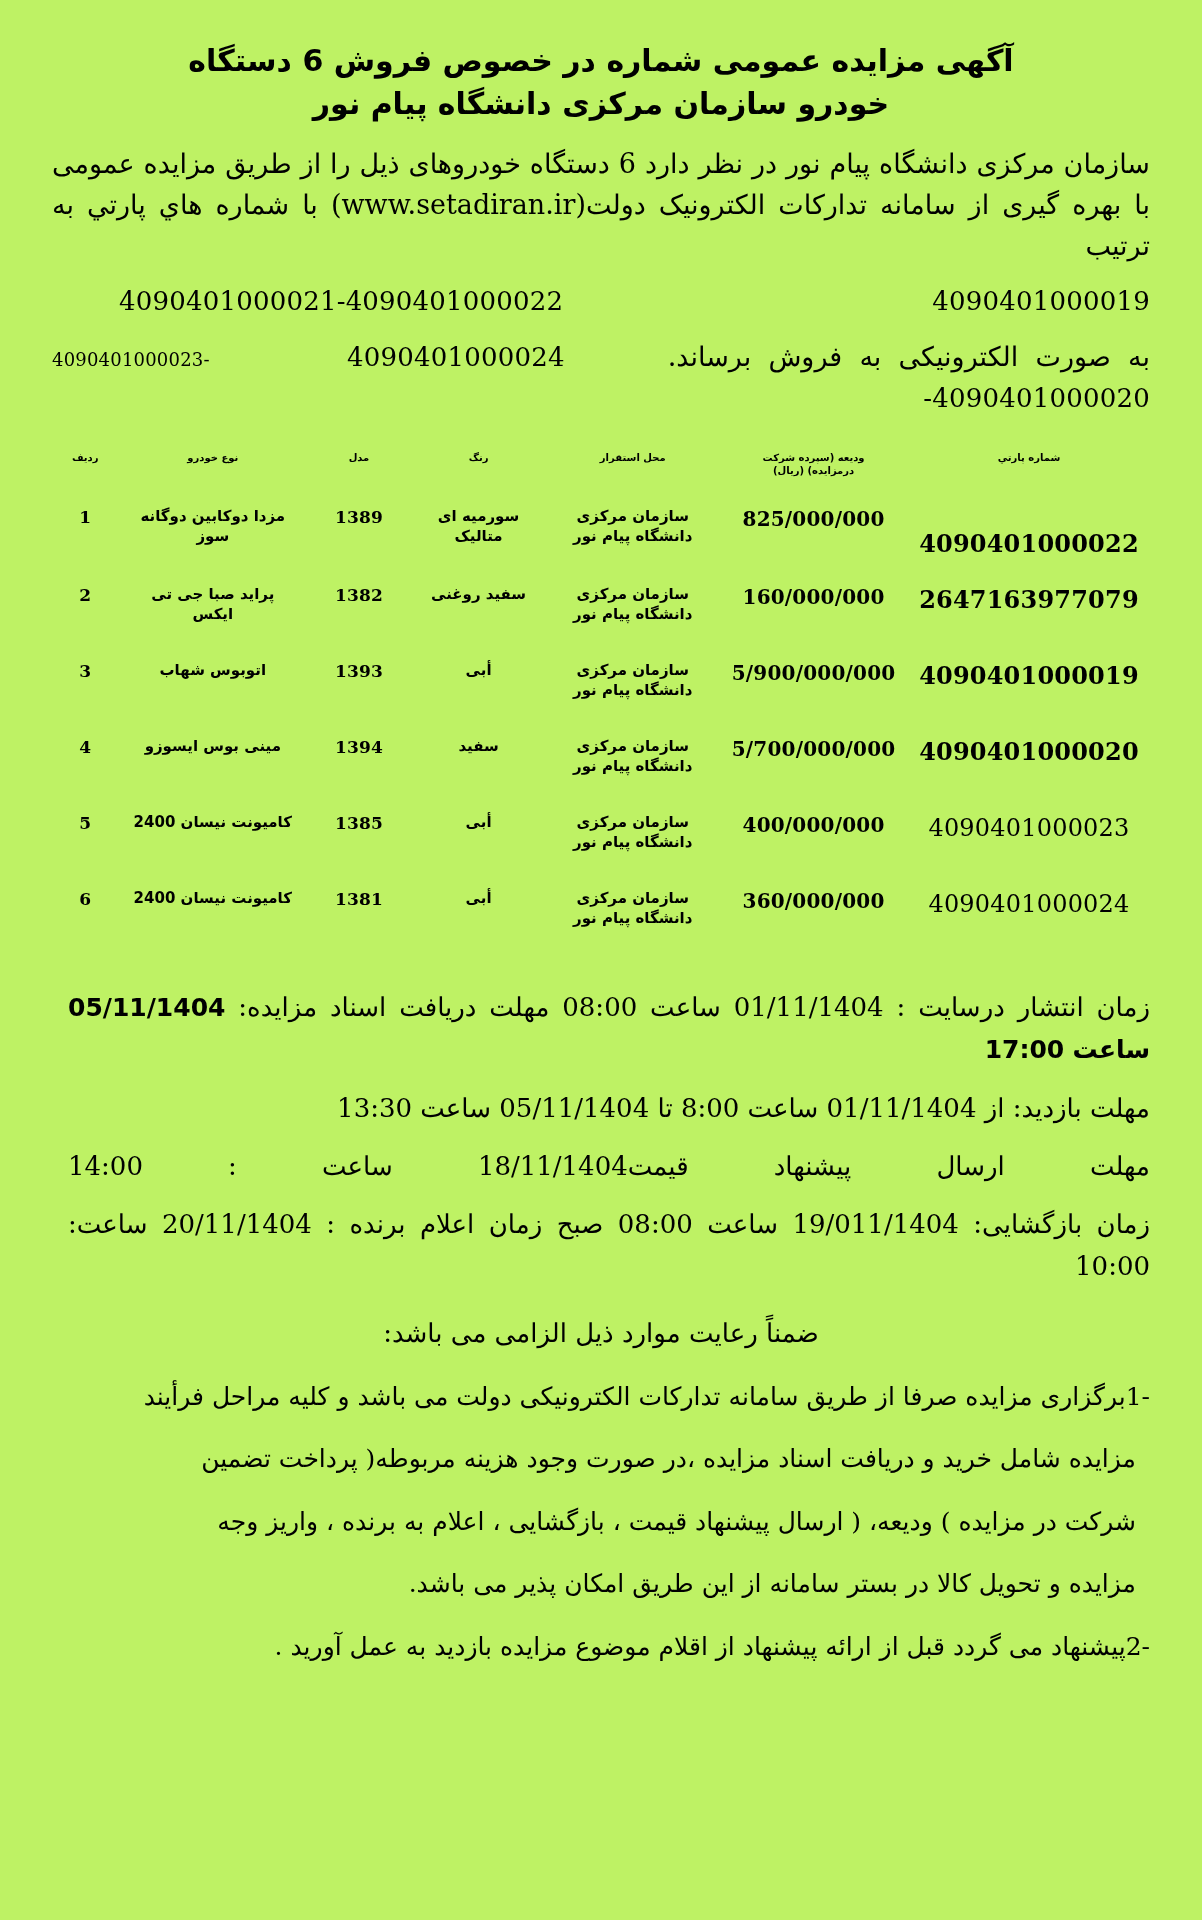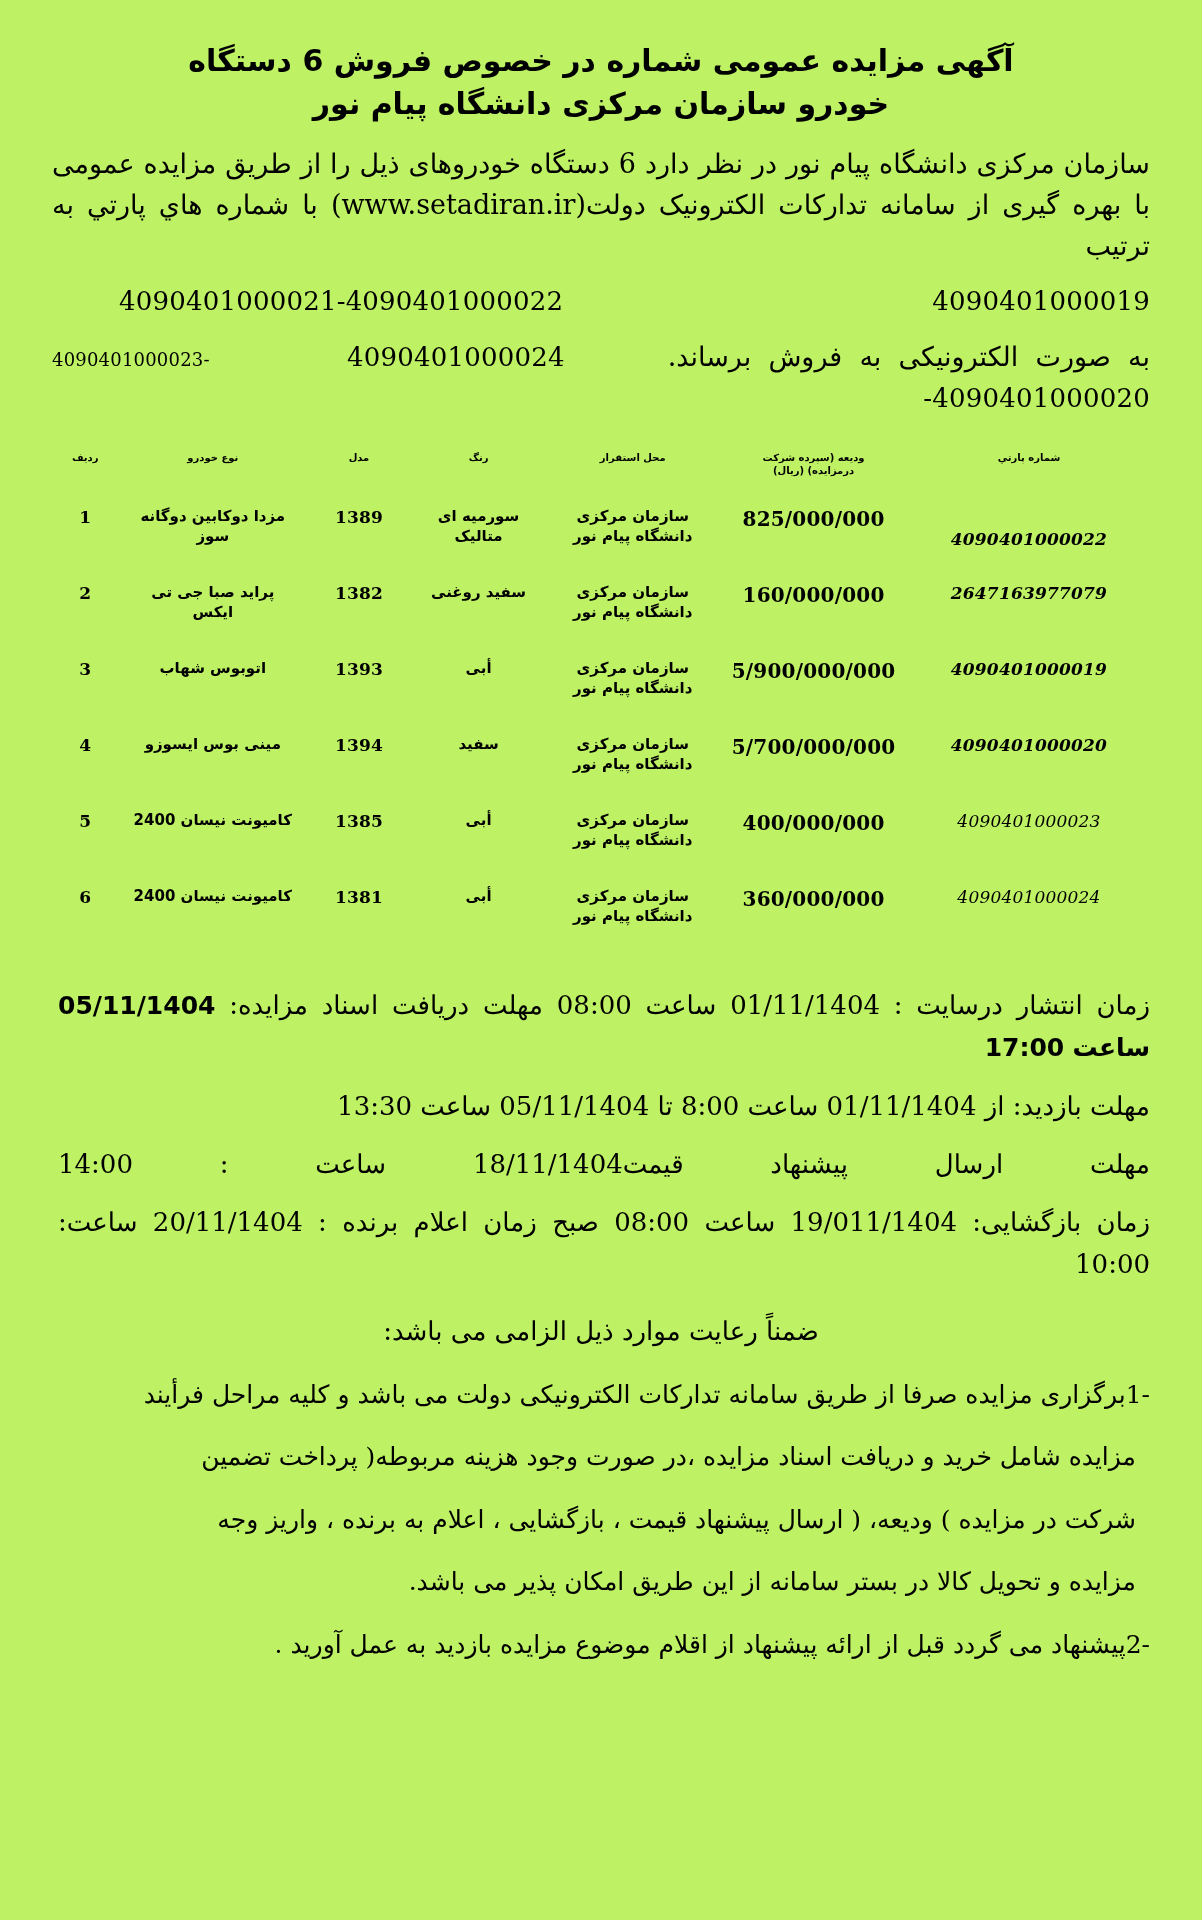--- a/index.html
+++ b/index.html
@@ -96,43 +96,42 @@
     display: inline-block;
     font-family: "DejaVu Serif", "Liberation Serif", serif;
     font-weight: bold;
     font-size: 19px;
     letter-spacing: 0.2px;
   }
   .num.reg {
     font-weight: normal;
   }
   .party-cell .num {
-    font-size: 17px;
-    font-style: italic;
+    font-size: 24px;
   }
   .party-cell.pad-down {
     padding-top: 34px;
   }
   .deposit-cell .num {
     font-size: 20px;
   }
   .place-cell {
     line-height: 1.5;
   }
   .model-cell .num {
     font-size: 17px;
     text-align: right;
   }
   .rownum .num {
     font-size: 17px;
   }
 
   
   .dates {
-    margin: 34px 0 10px 6px;
+    margin: 34px 0 10px 16px;
   }
   .date-line {
     font-size: 26px;
     line-height: 1.62;
     text-align: justify;
     text-align-last: right;
     margin: 0 0 16px 0;
   }
   .date-line .num {
     font-family: "DejaVu Serif", "Liberation Serif", serif;

